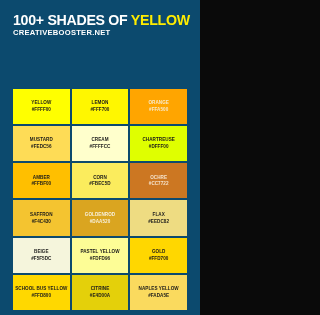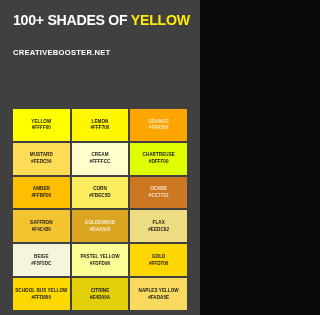--- a/index.html
+++ b/index.html
@@ -36,21 +36,21 @@
     white-space: nowrap;
   }
   .title .hl {
     color: #ffec00;
   }
   .subtitle {
     font-size: 7.6px;
     font-weight: bold;
     letter-spacing: 0.25px;
     color: #ffffff;
-    margin: 20px 0 0 0;
+    margin: 0 0 0 0;
     white-space: nowrap;
   }
   .grid {
     margin: 8px 13px 5px 13px;
     display: grid;
     grid-template-columns: repeat(3, 1fr);
     grid-auto-rows: 1fr;
     gap: 2px;
     flex: 1 1 auto;
   }
@@ -76,21 +76,21 @@
     font-weight: bold;
     letter-spacing: 0.05px;
     line-height: 1.25;
     margin-top: 1px;
     white-space: nowrap;
   }
 </style>
 </head>
 <body style="background: rgb(10, 10, 10);">
 
-<div class="poster" style="background: #404040; gap: 44px;">
+<div class="poster" style="background: #0c4a6e; gap: 44px;">
 
   <div class="header">
     <h1 class="title"><span>100+ SHADES OF</span> <span class="hl">YELLOW</span></h1>
     <div class="subtitle">CREATIVEBOOSTER.NET</div>
   </div>
 
   <div class="grid">
       <div class="swatch" style="background: rgb(255, 255, 0); color: rgb(26, 26, 26);">
         <div class="sw-name">YELLOW</div>
         <div class="sw-hex">#FFFF00</div>

